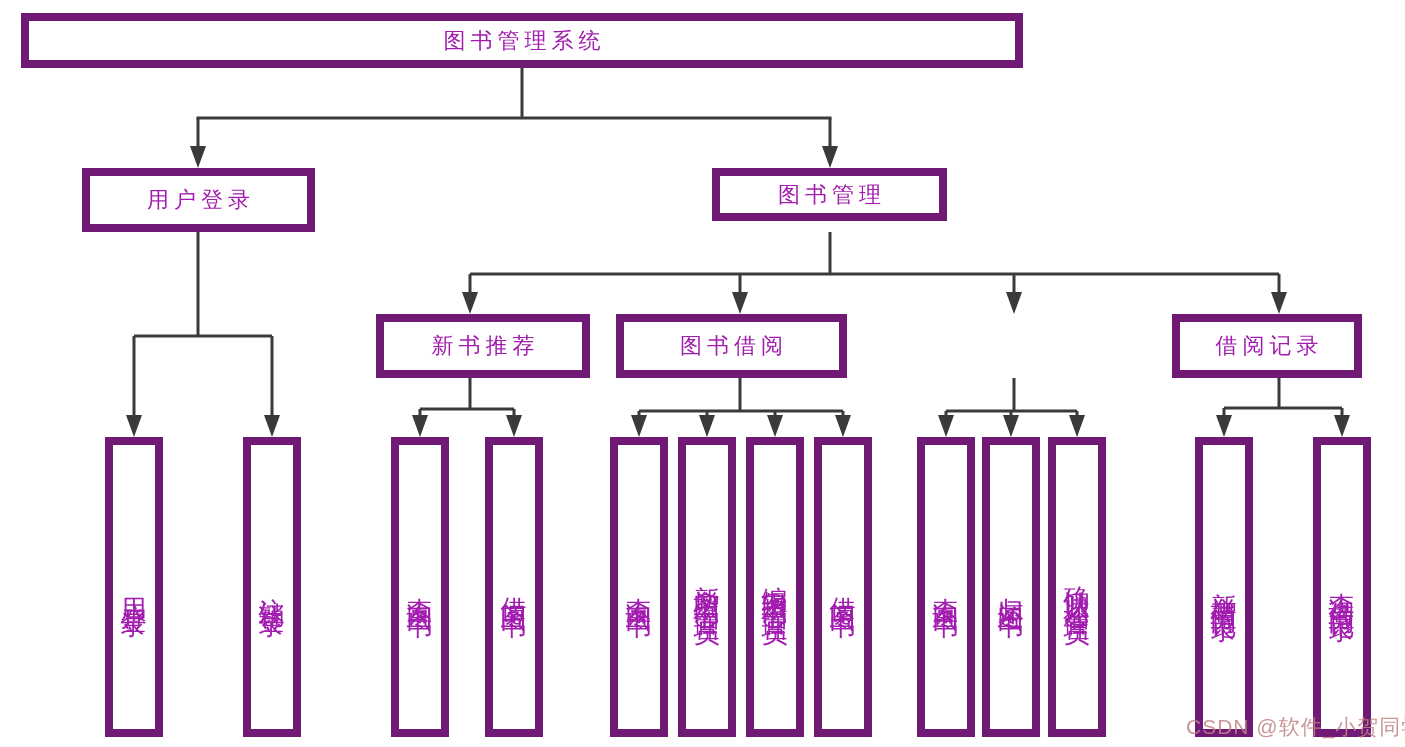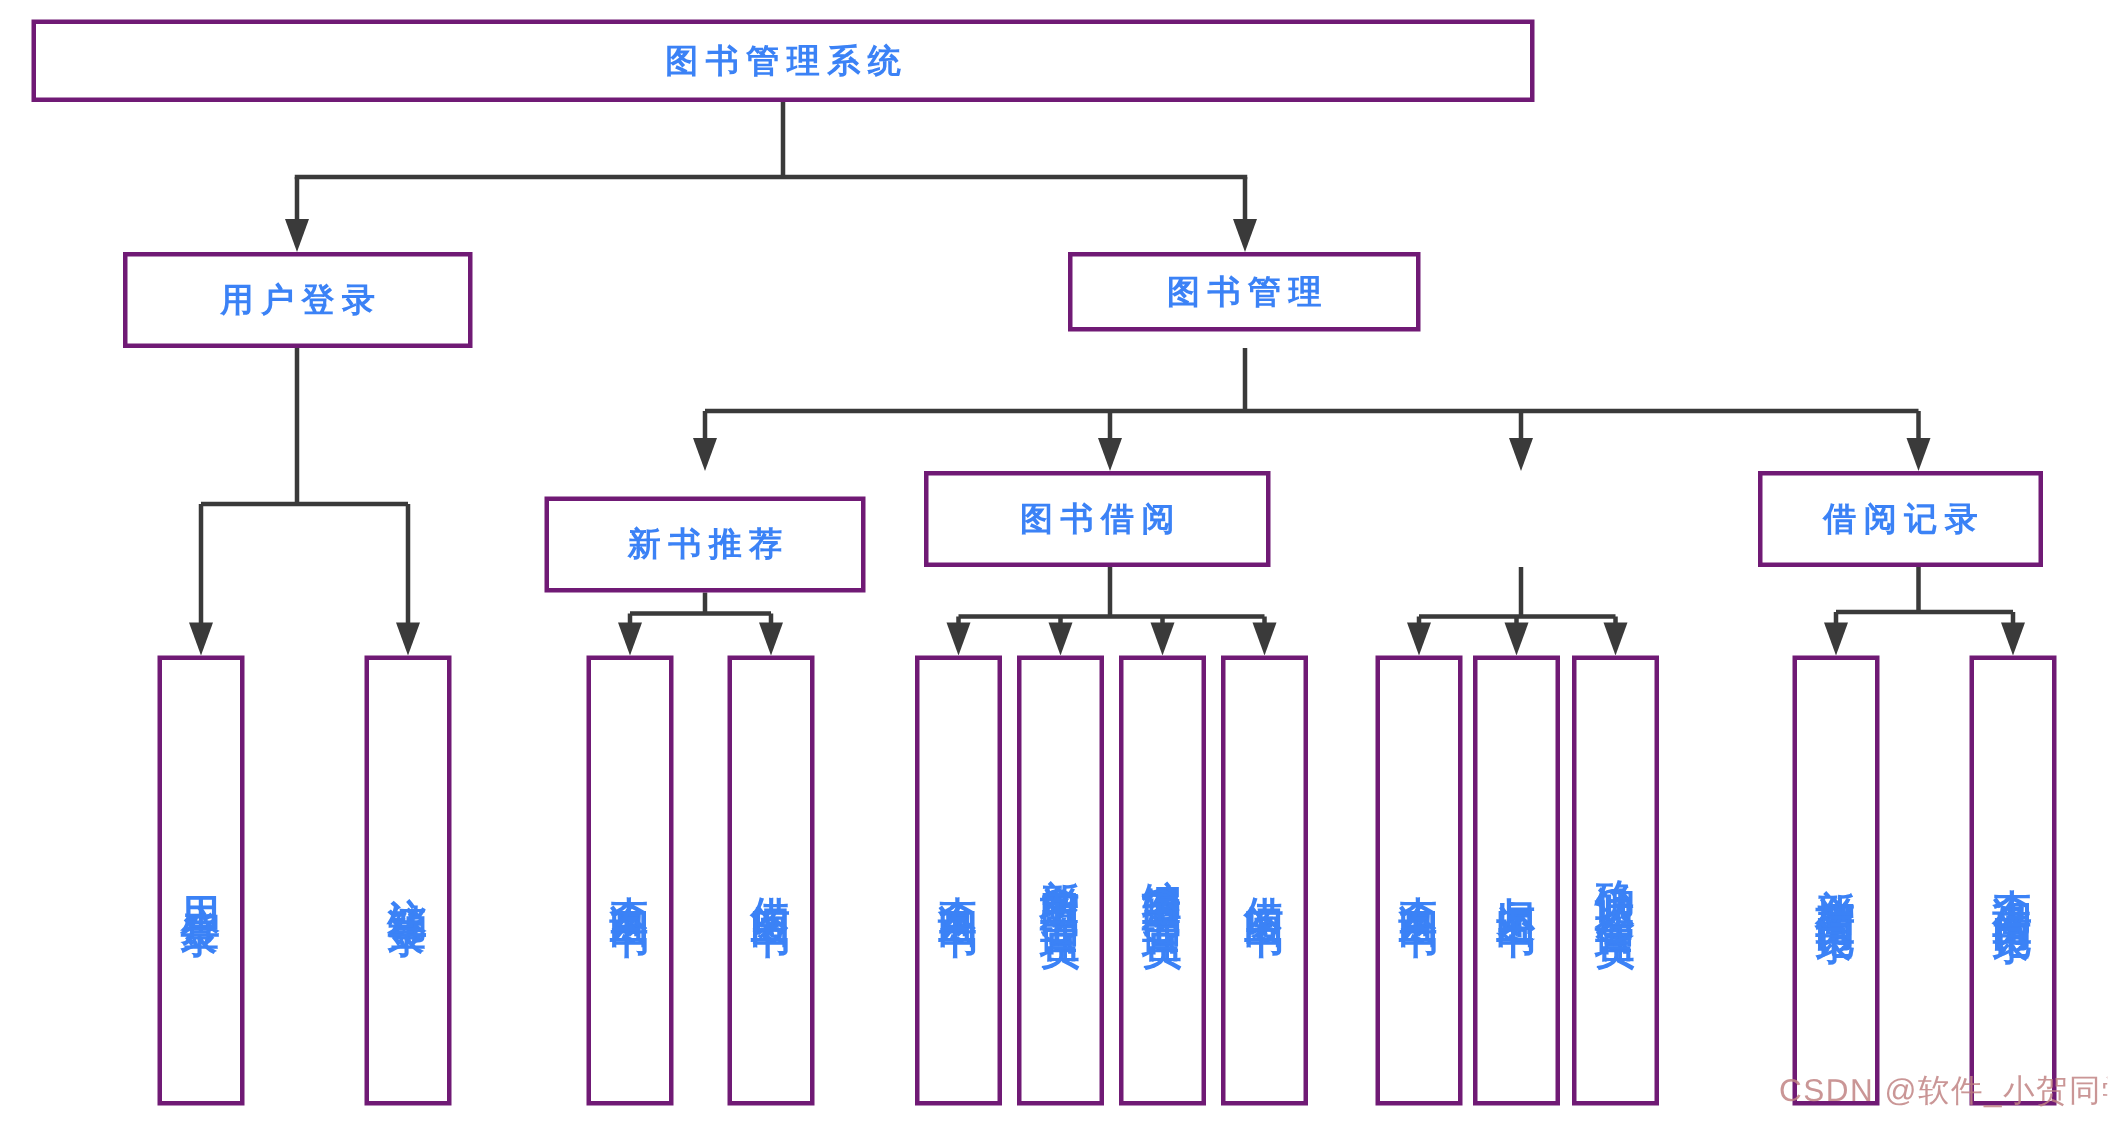--- a/index.html
+++ b/index.html
@@ -13,26 +13,25 @@
   }
   .connectors {
     position: absolute;
     left: 0; top: 0;
     width: 1405px; height: 747px;
   }
   .box {
     position: absolute;
     box-sizing: border-box;
     background: #ffffff;
-    border: 3px solid #701a75;
+    border: 8px solid #701a75;
     display: flex;
     align-items: center;
     justify-content: center;
-    color: #3b82f6;
-    font-weight: bold;
+    color: #a21caf;
   }
   .box-h {
     font-size: 22px;
     letter-spacing: 5px;
     text-indent: 5px;
     white-space: nowrap;
   }
   .box-v {
     writing-mode: vertical-rl;
     text-orientation: mixed;
@@ -101,21 +100,21 @@
       <polygon points="1216,415 1232,415 1224,437"></polygon>
       <polygon points="1334,415 1350,415 1342,437"></polygon>
     </g>
   </svg>
 
   <div class="box box-h" style="left:21px; top:13px; width:1002px; height:55px;">图书管理系统</div>
 
   <div class="box box-h" style="left:82px; top:168px; width:233px; height:64px;">用户登录</div>
   <div class="box box-h" style="left:712px; top:168px; width:235px; height:53px;">图书管理</div>
 
-  <div class="box box-h" style="left:363px; top:314px; width:214px; height:64px;margin-top:17px;">新书推荐</div>
+  <div class="box box-h" style="left:376px; top:314px; width:214px; height:64px;">新书推荐</div>
   <div class="box box-h" style="left:616px; top:314px; width:231px; height:64px;">图书借阅</div>
   <div class="box box-h" style="left:1172px; top:314px; width:190px; height:64px;">借阅记录</div>
 
   <div class="box box-v" style="left:105px; top:437px; width:58px; height:300px;">用户登录</div>
   <div class="box box-v" style="left:243px; top:437px; width:58px; height:300px;">注销登录</div>
 
   <div class="box box-v" style="left:391px; top:437px; width:58px; height:300px;">查询图书</div>
   <div class="box box-v" style="left:485px; top:437px; width:58px; height:300px;">借阅图书</div>
 
   <div class="box box-v" style="left:610px; top:437px; width:58px; height:300px;">查询图书</div>

